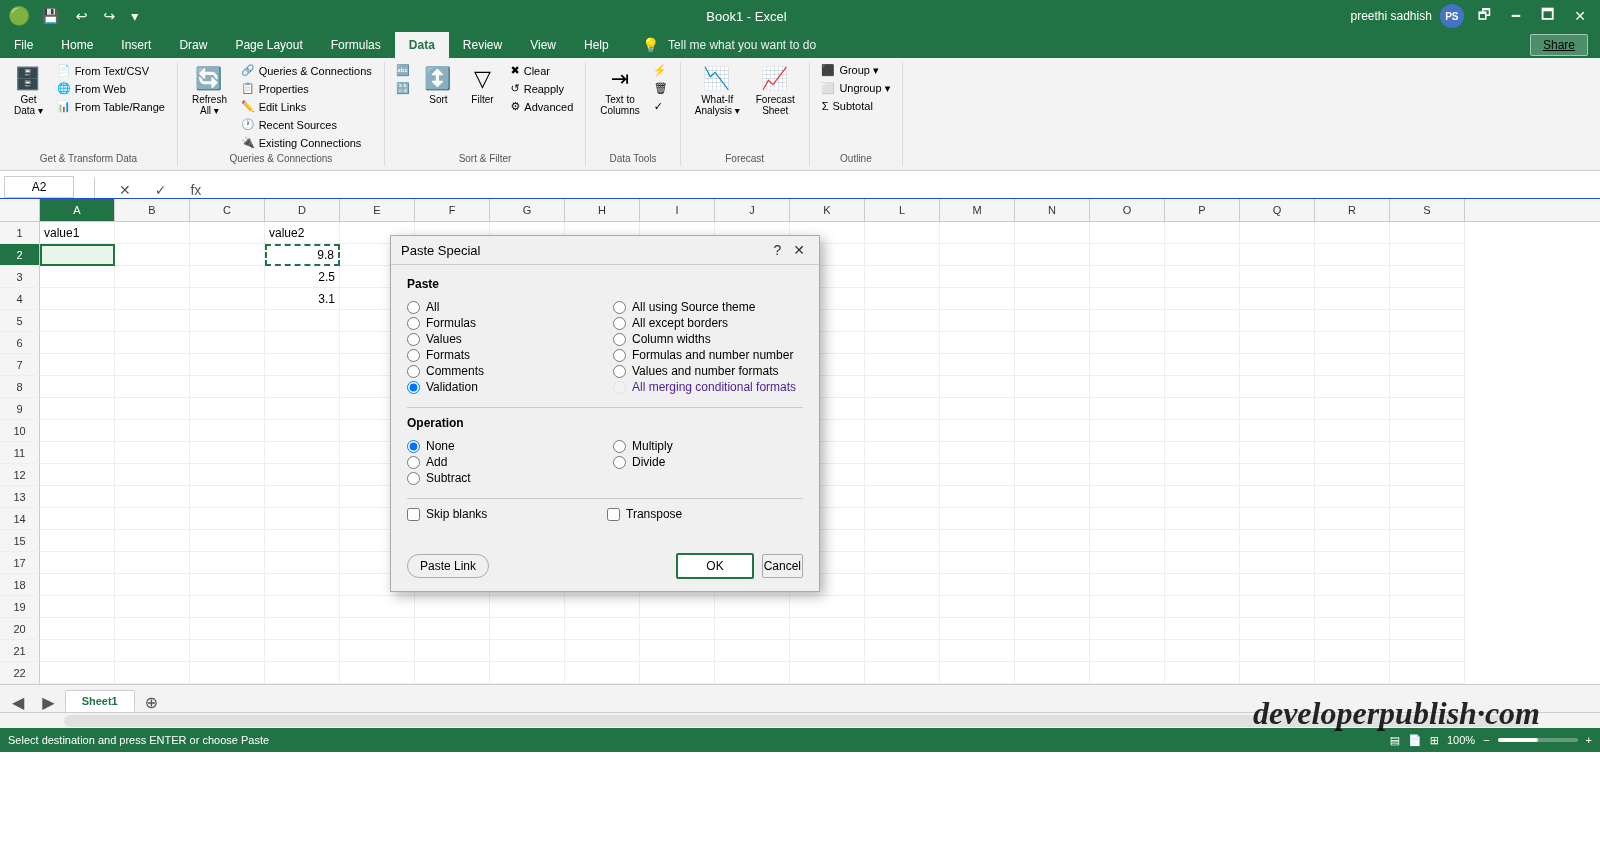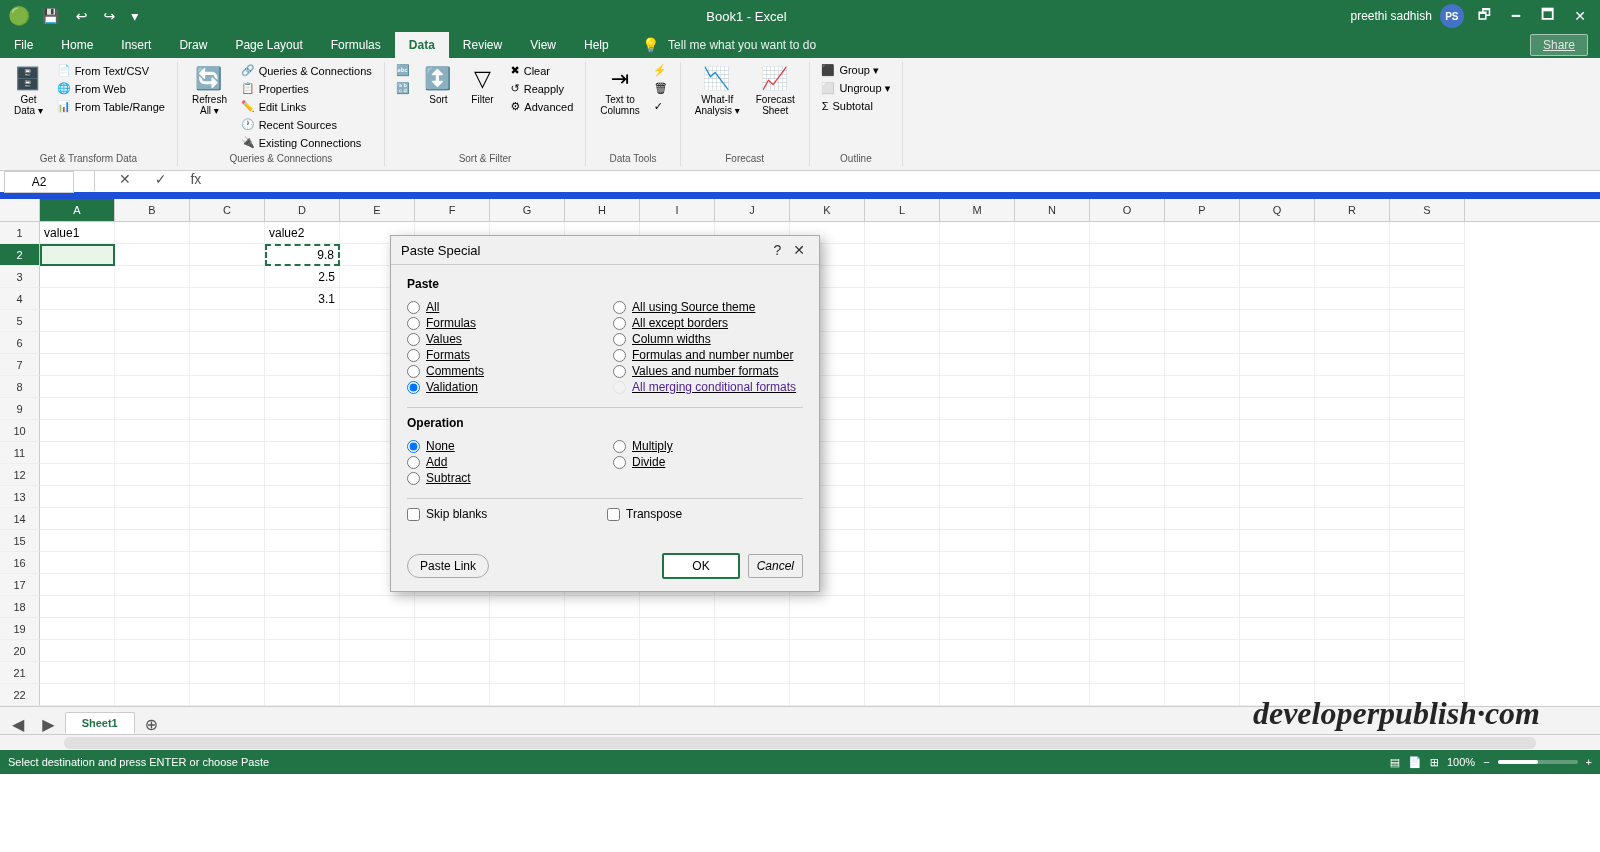--- a/index.html
+++ b/index.html
@@ -35,21 +35,21 @@
 
     .ribbon-btn-large { display: flex; flex-direction: column; align-items: center; cursor: pointer; padding: 4px 6px; border-radius: 3px; min-width: 40px; }
     .ribbon-btn-large .icon { font-size: 22px; }
     .ribbon-btn-large .label { font-size: 10px; text-align: center; margin-top: 2px; }
 
     .ribbon-btn-small { display: flex; align-items: center; gap: 4px; cursor: pointer; padding: 2px 4px; border-radius: 2px; font-size: 11px; white-space: nowrap; }
 
     .ribbon-col { display: flex; flex-direction: column; gap: 1px; }
 
     
-    #formula-bar { display: flex; align-items: flex-start; height: 28px; border-bottom: 7px solid #1d4ed8; background: #fff; padding: 0 4px; gap: 16px; }
+    #formula-bar { display: flex; align-items: flex-end; height: 28px; border-bottom: 1px solid #1d4ed8; background: #fff; padding: 0 4px; gap: 16px; }
     #cell-ref { border: 1px solid #ccc; width: 70px; height: 22px; text-align: center; font-size: 12px; padding: 0 4px; }
     .formula-sep { width: 1px; height: 20px; background: #ccc; margin: 0 4px; }
     #formula-input { flex: 1; border: none; outline: none; font-size: 12px; padding: 0 4px; }
     .formula-btn { background: none; border: none; cursor: pointer; font-size: 14px; color: #555; padding: 0 4px; }
 
     
     #spreadsheet { display: flex; flex-direction: column; background: #fff; overflow: hidden; }
     #col-headers { display: flex; background: #f5f5f5; border-bottom: 1px solid #ccc; }
     .corner-cell { width: 40px; min-width: 40px; border-right: 1px solid #ccc; }
     .col-header { width: 75px; min-width: 75px; height: 22px; text-align: center; font-size: 11px; color: #333; border-right: 1px solid #ccc; display: flex; align-items: center; justify-content: center; background: #f5f5f5; }
@@ -76,39 +76,39 @@
     
     #dialog-overlay { position: fixed; top: 0; left: 0; right: 0; bottom: 0; z-index: 1000; display: flex; align-items: center; justify-content: center; pointer-events: none; }
     #dialog { pointer-events: all; background: #f0f0f0; border: 1px solid #aaa; box-shadow: 4px 4px 12px rgba(0,0,0,0.3); width: 430px; font-size: 12px; position: absolute; top: 235px; left: 390px; }
     #dialog-title-bar { background: #f0f0f0; border-bottom: 1px solid #ccc; padding: 6px 10px; display: flex; align-items: center; justify-content: space-between; cursor: move; }
     #dialog-title { font-size: 13px; font-weight: 400; }
     #dialog-title-controls { display: flex; gap: 4px; }
     .dialog-ctrl-btn { background: none; border: none; cursor: pointer; font-size: 14px; color: #333; padding: 0 4px; }
     #dialog-body { padding: 12px 16px; }
 
     .section-label { font-weight: 600; font-size: 12px; margin-bottom: 8px; }
-    .paste-grid { display: grid; grid-template-columns: 1fr 1fr; gap: 15px 16px; margin-bottom: 12px; text-decoration: underline; }
+    .paste-grid { display: grid; grid-template-columns: 1fr 1fr; gap: 15px 16px; margin-bottom: 12px; }
     .radio-item { display: flex; align-items: center; gap: 6px; padding: 1px 0; }
     .radio-item input[type="radio"] { margin: 0; }
     .radio-item label { font-size: 12px; cursor: pointer; }
     .radio-item.disabled label { color: #4c1d95; }
     .radio-item.disabled input { opacity: 0.4; }
 
     .divider { height: 1px; background: #ccc; margin: 8px 0; }
 
     .checkbox-item { display: flex; align-items: center; gap: 6px; }
     .checkbox-item input[type="checkbox"] { margin: 0; }
     .checkbox-item label { font-size: 12px; cursor: pointer; }
 
     .checkbox-row { display: grid; grid-template-columns: 1fr 1fr; gap: 4px; margin-bottom: 12px; }
 
     #dialog-footer { padding: 8px 16px 12px; display: flex; align-items: center; gap: 8px; }
     .btn-paste-link { padding: 4px 12px; background: #f0f0f0; border: 1px solid #aaa; cursor: pointer; font-size: 12px; border-radius: 12px; }
     .btn-ok { padding: 4px 28px; background: #fff; border: 2px solid #217346; cursor: pointer; font-size: 12px; border-radius: 2px; margin-left: auto; }
-    .btn-cancel { padding: 4px 8px; background: #f0f0f0; border: 1px solid #aaa; cursor: pointer; font-size: 12px; border-radius: 2px; font-style: italic; }
+    .btn-cancel { padding: 4px 1px; background: #f0f0f0; border: 1px solid #aaa; cursor: pointer; font-size: 12px; border-radius: 2px; }
 
     
     #watermark { position: absolute; bottom: 120px; right: 60px; font-size: 32px; font-weight: 900; font-style: italic; color: rgba(0,0,0,0.85); font-family: Georgia, serif; pointer-events: none; z-index: 500; }
 
     
     #scroll-bar-area { height: 16px; background: #f3f3f3; border-top: 1px solid #ccc; display: flex; align-items: center; padding: 0 4px; }
   </style>
 </head>
 <body>
 
@@ -141,21 +141,21 @@
     <div class="ribbon-tab">Formulas</div>
     <div class="ribbon-tab active">Data</div>
     <div class="ribbon-tab">Review</div>
     <div class="ribbon-tab">View</div>
     <div class="ribbon-tab">Help</div>
     <div style="flex:1; display:flex; align-items:center; padding: 0 20px;">
       <span style="color:#fff; font-size:14px; margin-right:8px;">💡</span>
       <span style="color:#fff; font-size:12px; opacity:0.9;">Tell me what you want to do</span>
     </div>
     <div style="display:flex; align-items:center; padding-right:12px;">
-      <button style="background:rgba(255,255,255,0.2); color:#e5e5e5; border:1px solid rgba(255,255,255,0.5); padding:3px 12px; font-size:12px; border-radius:2px; cursor:pointer;text-decoration:underline;">Share</button>
+      <button style="background:rgba(255,255,255,0.2); color:#000000; border:1px solid rgba(255,255,255,0.5); padding:3px 12px; font-size:12px; border-radius:2px; cursor:pointer;text-decoration:underline;">Share</button>
     </div>
   </div>
 
   <div id="ribbon-content">
 
     <div class="ribbon-group">
       <div class="ribbon-group-items">
         <div class="ribbon-btn-large">
           <span class="icon">🗄️</span>
           <span class="label">Get<br>Data ▾</span>
@@ -666,42 +666,20 @@
         <div class="cell"></div>
         <div class="cell"></div>
         <div class="cell"></div>
         <div class="cell"></div>
         <div class="cell"></div>
         <div class="cell"></div>
         <div class="cell"></div>
         <div class="cell"></div>
       </div>
       <div class="sheet-row">
-        <div class="row-header">16</div>
-        <div class="cell"></div>
-        <div class="cell"></div>
-        <div class="cell"></div>
-        <div class="cell"></div>
-        <div class="cell"></div>
-        <div class="cell"></div>
-        <div class="cell"></div>
-        <div class="cell"></div>
-        <div class="cell"></div>
-        <div class="cell"></div>
-        <div class="cell"></div>
-        <div class="cell"></div>
-        <div class="cell"></div>
-        <div class="cell"></div>
-        <div class="cell"></div>
-        <div class="cell"></div>
-        <div class="cell"></div>
-        <div class="cell"></div>
-        <div class="cell"></div>
-      </div>
-      <div class="sheet-row">
         <div class="row-header">17</div>
         <div class="cell"></div>
         <div class="cell"></div>
         <div class="cell"></div>
         <div class="cell"></div>
         <div class="cell"></div>
         <div class="cell"></div>
         <div class="cell"></div>
         <div class="cell"></div>
         <div class="cell"></div>

